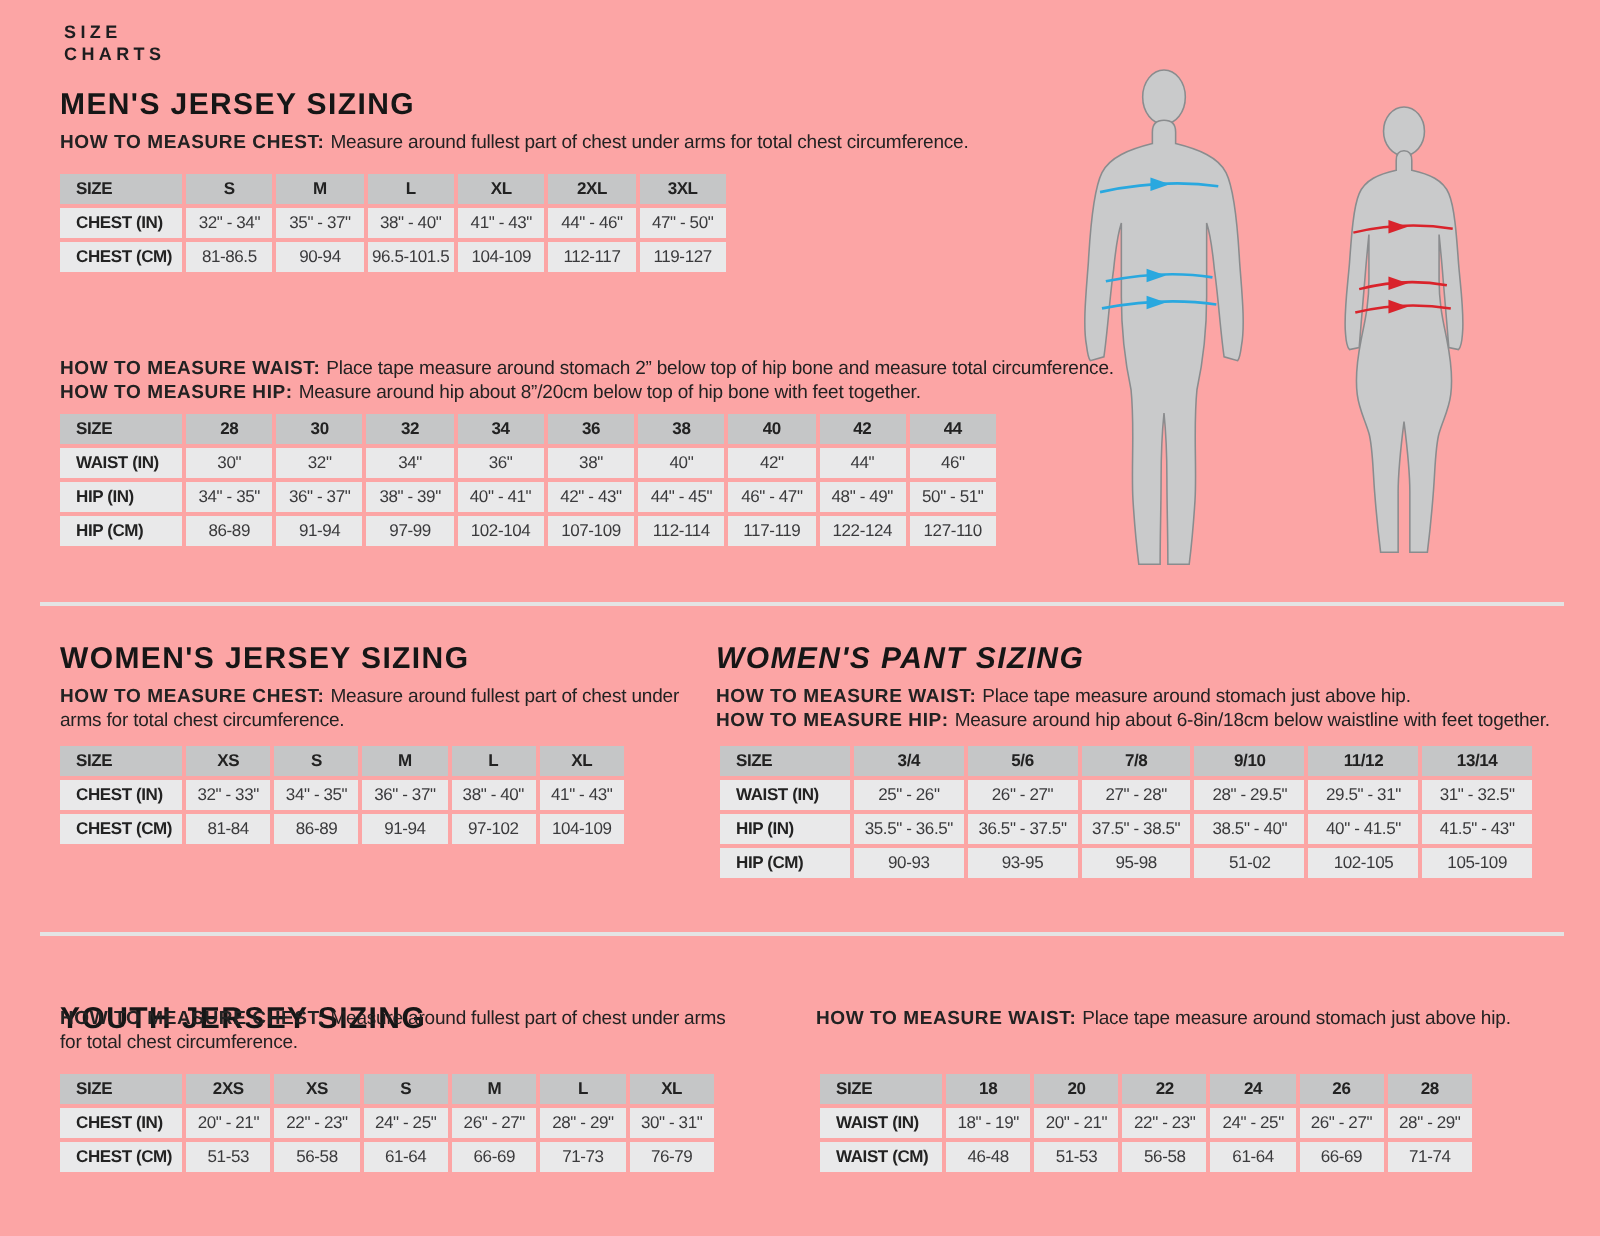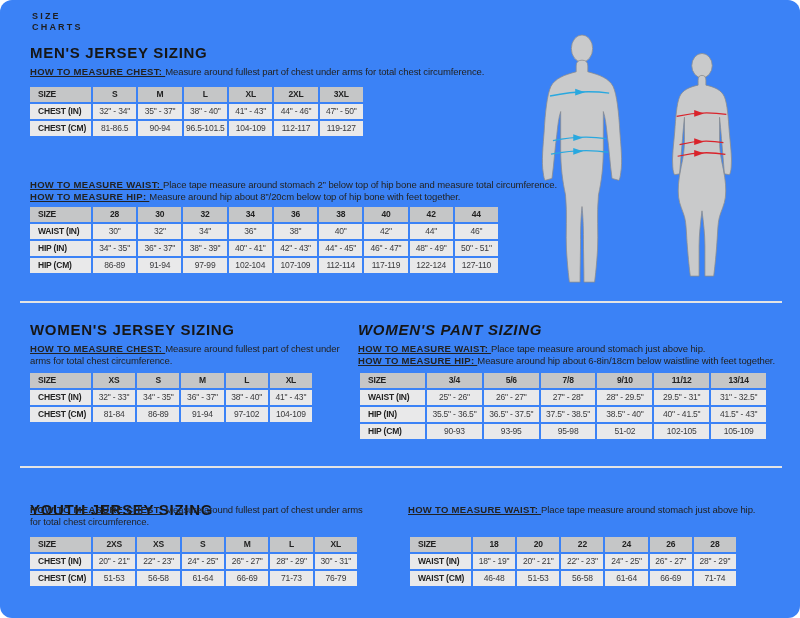--- a/index.html
+++ b/index.html
@@ -1,36 +1,36 @@
 <!DOCTYPE html>
 <html style="--accent-blue: #29a8df; --accent-red: #d9232b; --silhouette-fill: #c9cacb; --silhouette-outline: #8a8c8e; --table-header-bg: #c5c6c7; --table-row-bg: #e9e9ea; --divider: #e4e4e4;"><head>
 <meta charset="utf-8">
 <style>
   html,body{margin:0;padding:0;background:#fff;}
   .page{
-    position:relative;width:800px;height:618px;background:#3b82f6;overflow:hidden;
-    font-family:"Liberation Sans",sans-serif;color:#1d1d1f;border-radius:12px;
+    position:relative;width:800px;height:618px;background:#fca5a5;overflow:hidden;
+    font-family:"Liberation Sans",sans-serif;color:#1d1d1f;
   }
   .kicker{
     position:absolute;left:32px;top:11px;font-size:9px;font-weight:bold;
     letter-spacing:2.2px;line-height:11px;color:#1d1d1f;
   }
   .section-heading{
     position:absolute;margin:0;font-size:15px;font-weight:bold;
     letter-spacing:0.7px;color:#161616;white-space:nowrap;
   }
   #men-jersey-heading{left:30px;top:44px;}
   #men-pant-heading{left:30px;top:155px;}
   #women-jersey-heading{left:30px;top:321px;}
   #women-pant-heading{left:358px;top:321px;font-style:italic;}
   #youth-jersey-heading{left:30px;top:485px;margin-top:16px;}
   #youth-pant-heading{left:408px;top:485px;}
 
   .howto{position:absolute;font-size:9.5px;line-height:12px;color:#222;letter-spacing:-0.1px;}
-  .howto b{letter-spacing:0.3px;text-decoration:underline;}
+  .howto b{letter-spacing:0.3px;}
   #men-jersey-howto{left:30px;top:66px;width:600px;}
   #men-pant-howto{left:30px;top:179px;width:610px;}
   #women-jersey-howto{left:30px;top:343px;width:316px;}
   #women-pant-howto{left:358px;top:343px;width:450px;}
   #youth-jersey-howto{left:30px;top:504px;width:346px;}
   #youth-pant-howto{left:408px;top:504px;width:370px;}
 
   .sizing-table{
     position:absolute;border-collapse:separate;border-spacing:2px;table-layout:fixed;
   }

